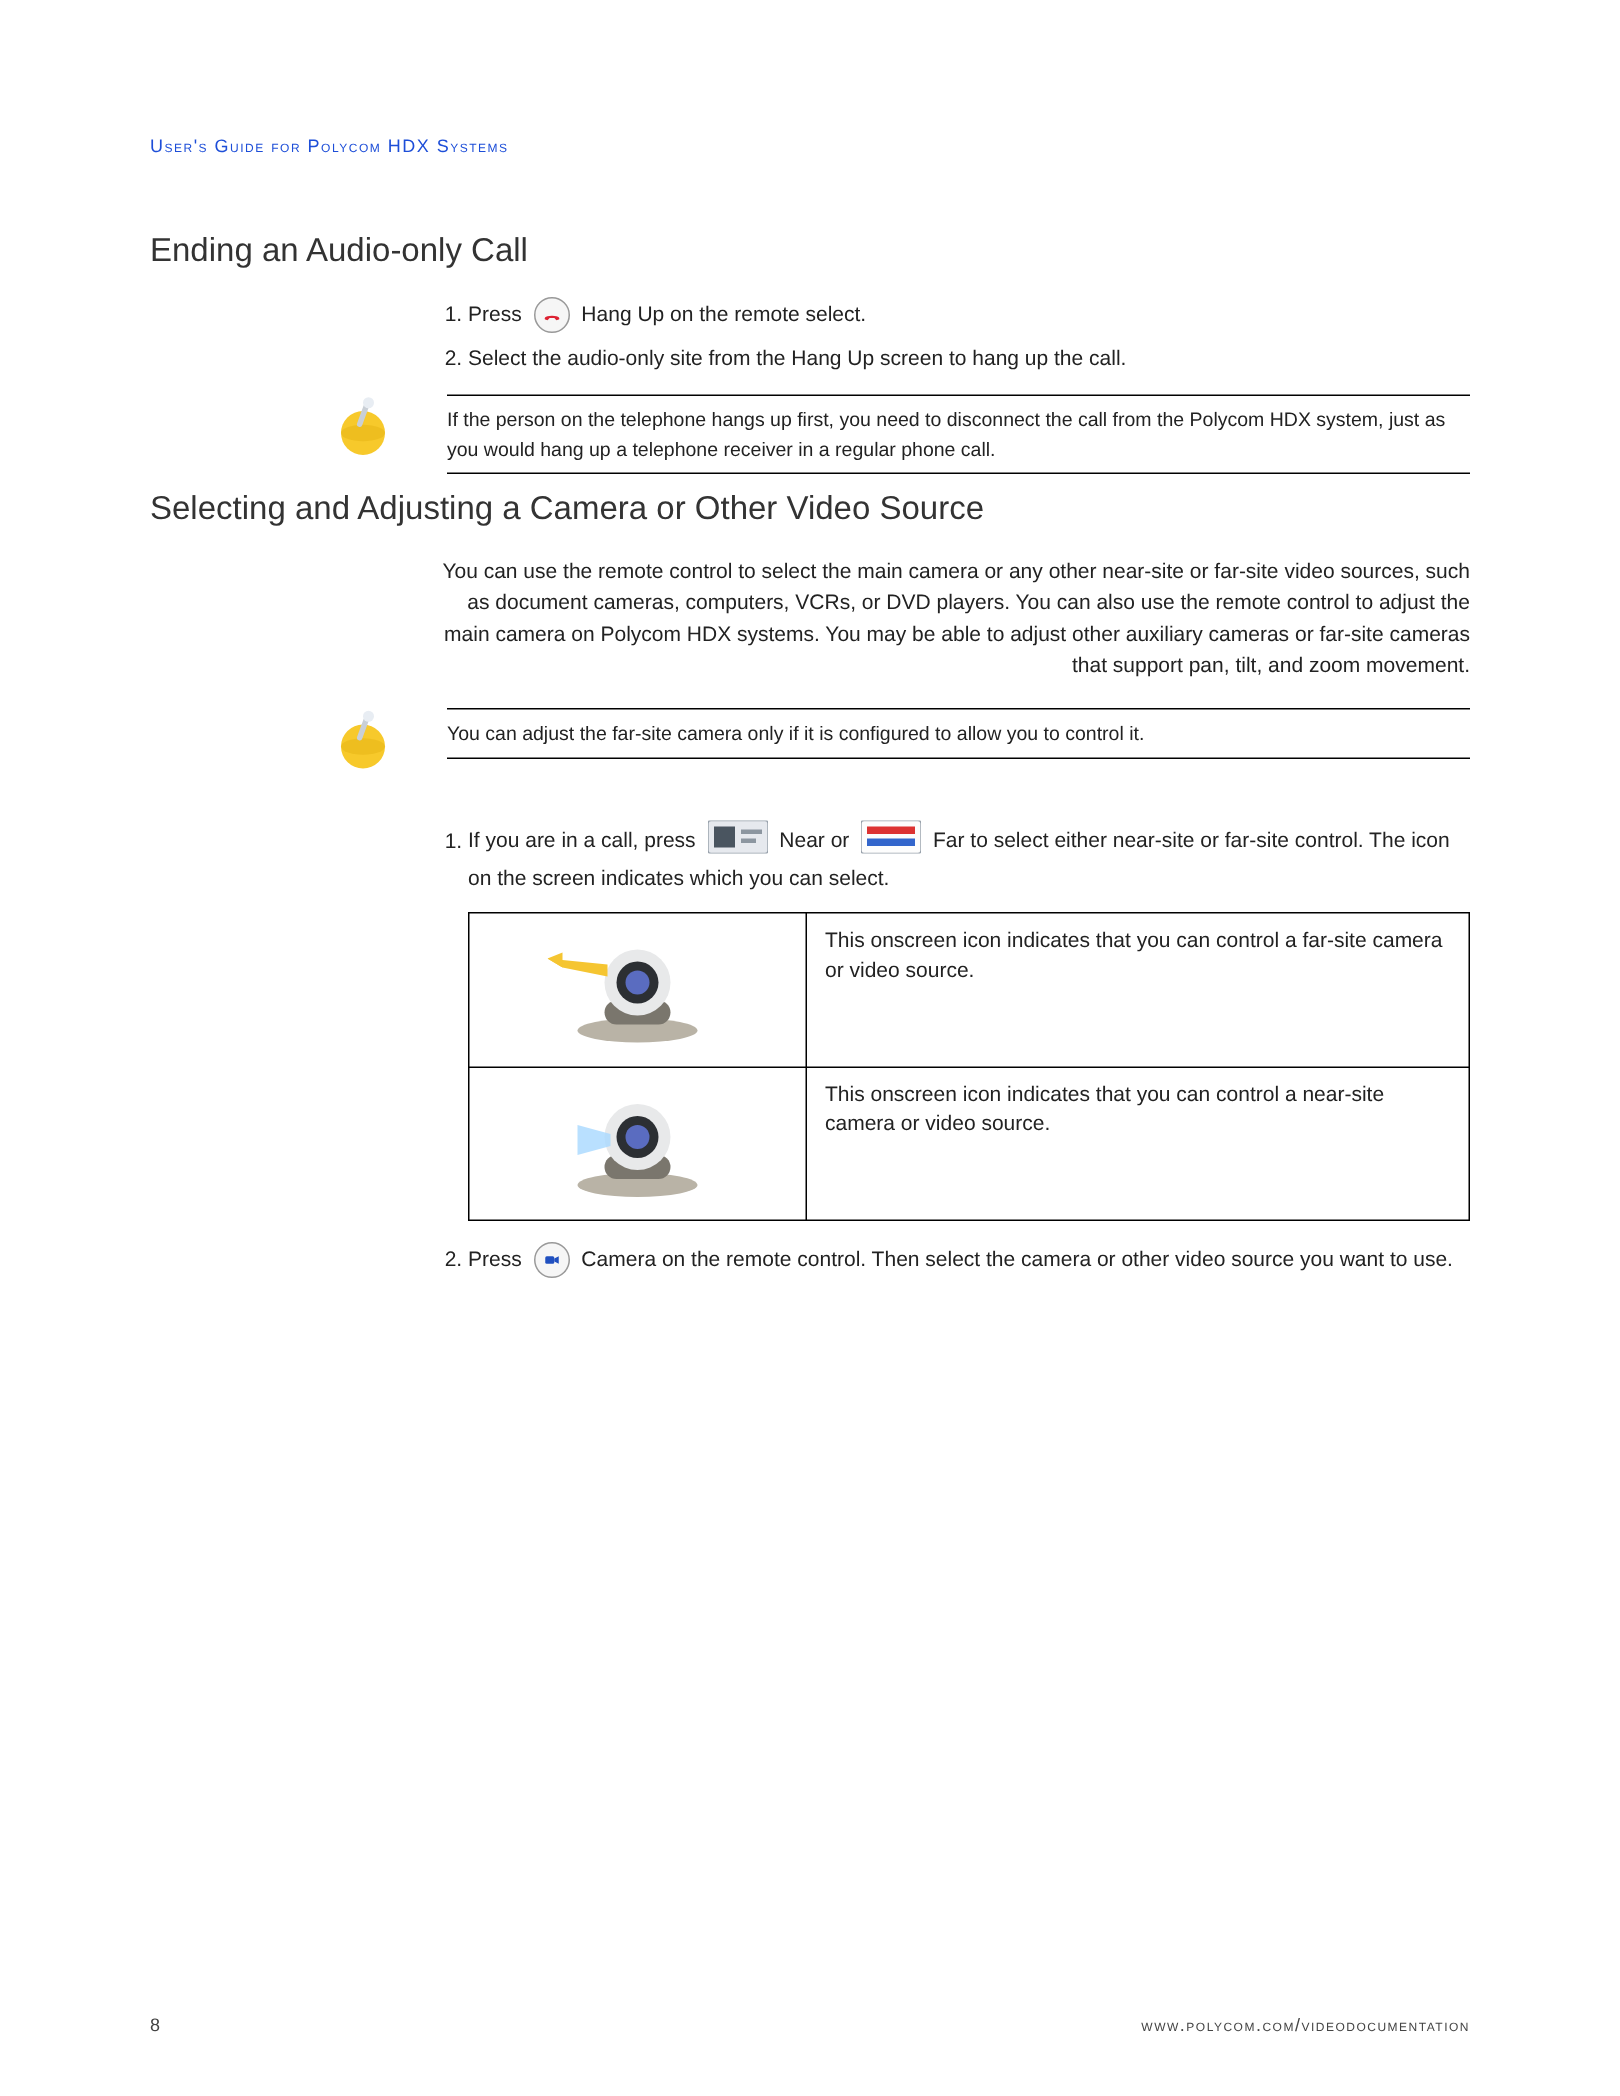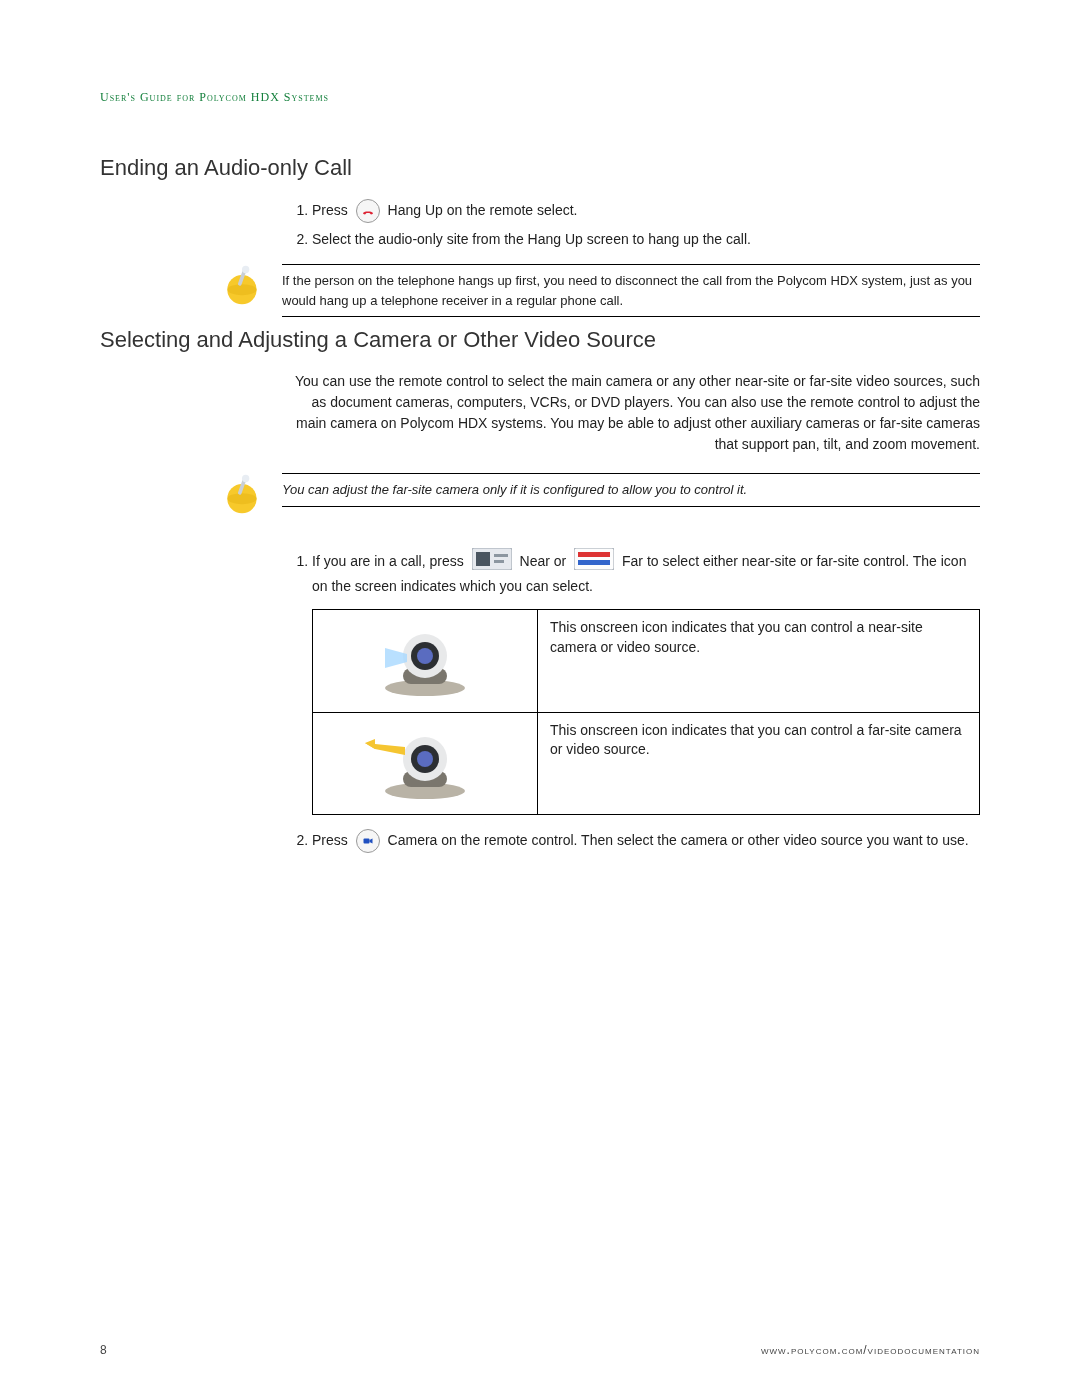--- a/index.html
+++ b/index.html
@@ -17,22 +17,21 @@
   .page {
     padding: 90px 100px 40px 100px;
     box-sizing: border-box;
     height: 100%;
     position: relative;
   }
   .running-head {
     font-size: 12px;
     letter-spacing: 1px;
     font-variant: small-caps;
-    color: #15803d;
-    font-family: Liberation Serif, serif;
+    color: #1d4ed8;
   }
   .content-col {
     margin-left: 100px;   
   }
   .content-col-wide {
     margin-left: 190px;   
   }
   h2.sub {
     font-size: 22px;
     font-weight: 400;
@@ -56,21 +55,21 @@
     margin: 0 0 14px 0;
     padding-left: 22px;
   }
   ol.steps li {
     margin-bottom: 6px;
     line-height: 1.5;
   }
   .note-row {
     display: flex;
     align-items: flex-start;
-    gap: 18px;
+    gap: 34px;
     margin-top: 10px;
   }
   .note-icon {
     flex: 0 0 44px;
   }
   .note-box {
     flex: 1;
     border-top: 1px solid #000;
     border-bottom: 1px solid #000;
     padding: 6px 0;
@@ -166,21 +165,21 @@
       </svg>
     </div>
     <div class="note-box">If the person on the telephone hangs up first, you need to disconnect the call from the Polycom HDX system, just as you would hang up a telephone receiver in a regular phone call.</div>
   </div>
 
 
   <h2 class="sub content-col" style="margin-top:10px">Selecting and Adjusting a Camera or Other Video Source</h2>
 
   <div class="content-col-wide body-para">You can use the remote control to select the main camera or any other near-site or far-site video sources, such as document cameras, computers, VCRs, or DVD players. You can also use the remote control to adjust the main camera on Polycom HDX systems. You may be able to adjust other auxiliary cameras or far-site cameras that support pan, tilt, and zoom movement.</div>
 
-  <div class="note-row" style="margin-left:120px; margin-top:18px;font-style:italic;">
+  <div class="note-row" style="margin-left:120px; margin-top:18px;">
     <div class="note-icon">
       <svg width="44" height="44" viewBox="0 0 48 48">
         <circle cx="24" cy="28" r="16" fill="#f7c92b"></circle>
         <ellipse cx="24" cy="28" rx="16" ry="6" fill="#e0b010" opacity="0.4"></ellipse>
         <rect x="22" y="6" width="4" height="18" rx="2" fill="#c9cfd6" transform="rotate(20 24 15)"></rect>
         <circle cx="28" cy="6" r="4" fill="#e8edf3"></circle>
       </svg>
     </div>
     <div class="note-box">You can adjust the far-site camera only if it is configured to allow you to control it.</div>
   </div>
@@ -204,46 +203,46 @@
               <rect x="0" y="0" width="40" height="22" rx="2" fill="#fdfdfd" stroke="#9aa3ad"></rect>
               <rect x="4" y="4" width="32" height="5" fill="#d33"></rect>
               <rect x="4" y="12" width="32" height="5" fill="#36c"></rect>
             </svg>
         </span>
         <span> Far to select either near-site or far-site control. The icon on the screen indicates which you can select.</span>
 
         <table class="icon-table">
           <tbody>
               <tr>
-            <td class="img-cell">
-              <svg width="120" height="80" viewBox="0 0 120 80">
-                <ellipse cx="60" cy="70" rx="40" ry="8" fill="#b9b3a6"></ellipse>
-                <rect x="38" y="50" width="44" height="16" rx="8" fill="#7a766d"></rect>
-                <circle cx="60" cy="38" r="22" fill="#e8e9ea"></circle>
-                <circle cx="60" cy="38" r="14" fill="#2c2f33"></circle>
-                <circle cx="60" cy="38" r="8" fill="#5a6cc0"></circle>
-                <polygon points="20,30 42,36 42,44 20,50" fill="#a7d8ff" opacity="0.8"></polygon>
-              </svg>
-            </td>
-            <td>This onscreen icon indicates that you can control a near-site camera or video source.</td>
-          </tr>
-          <tr>
             <td class="img-cell">
               <svg width="120" height="80" viewBox="0 0 120 80">
                 <ellipse cx="60" cy="70" rx="40" ry="8" fill="#b9b3a6"></ellipse>
                 <rect x="38" y="50" width="44" height="16" rx="8" fill="#7a766d"></rect>
                 <circle cx="60" cy="38" r="22" fill="#e8e9ea"></circle>
                 <circle cx="60" cy="38" r="14" fill="#2c2f33"></circle>
                 <circle cx="60" cy="38" r="8" fill="#5a6cc0"></circle>
                 <polygon points="10,28 40,34 40,26 0,22" fill="#f5c531"></polygon>
                 <polygon points="0,22 10,18 10,28" fill="#f5c531"></polygon>
               </svg>
             </td>
             <td>This onscreen icon indicates that you can control a far-site camera or video source.</td>
           </tr>
+          <tr>
+            <td class="img-cell">
+              <svg width="120" height="80" viewBox="0 0 120 80">
+                <ellipse cx="60" cy="70" rx="40" ry="8" fill="#b9b3a6"></ellipse>
+                <rect x="38" y="50" width="44" height="16" rx="8" fill="#7a766d"></rect>
+                <circle cx="60" cy="38" r="22" fill="#e8e9ea"></circle>
+                <circle cx="60" cy="38" r="14" fill="#2c2f33"></circle>
+                <circle cx="60" cy="38" r="8" fill="#5a6cc0"></circle>
+                <polygon points="20,30 42,36 42,44 20,50" fill="#a7d8ff" opacity="0.8"></polygon>
+              </svg>
+            </td>
+            <td>This onscreen icon indicates that you can control a near-site camera or video source.</td>
+          </tr>
         </tbody>
           </table>
       </li>
 
       <li>
         <span>Press </span>
         <span class="btn-circ blue">
           <svg width="12" height="12" viewBox="0 0 24 24">
               <rect x="3" y="7" width="12" height="10" rx="2" fill="#2050c0"></rect>
               <polygon points="15,10 21,7 21,17 15,14" fill="#2050c0"></polygon>

